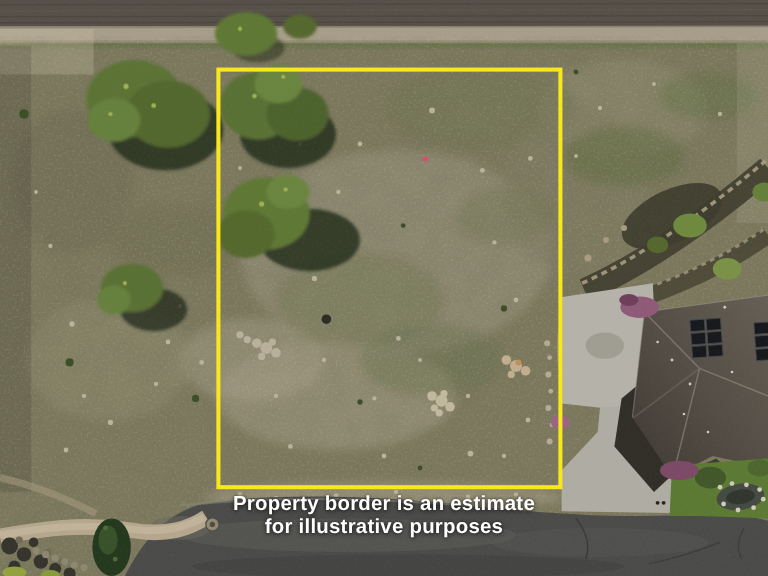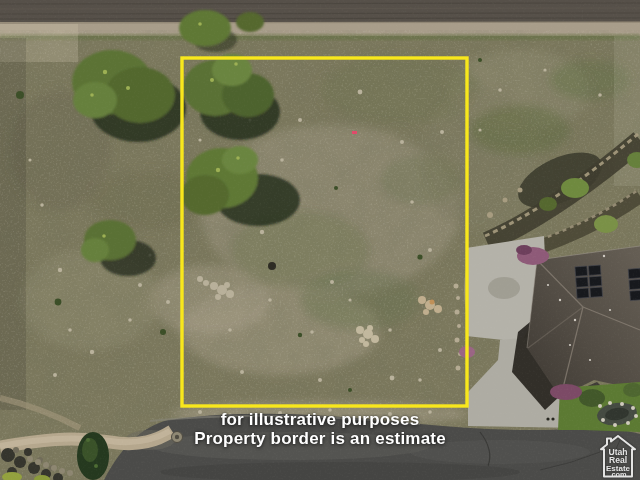--- a/index.html
+++ b/index.html
@@ -358,26 +358,17 @@
   </g>
 
   <rect x="352" y="131" width="5" height="3" fill="#e04a6a"></rect>
 
   <rect x="0" y="0" width="640" height="480" filter="url(#speck)" opacity=".10"></rect>
 
   <rect x="182" y="58" width="285" height="348" fill="none" stroke-width="3.4" stroke="#f8e71c"></rect>
 </svg>
 
 <div class="caption">
+  <div>Property border is an estimate</div>
   <div>for illustrative purposes</div>
-  <div>Property border is an estimate</div>
 </div>
 
-<div class="watermark">
-  <svg width="38" height="44" viewBox="0 0 38 44" xmlns="http://www.w3.org/2000/svg">
-    <path d="M19,2 L36,15.2 L33,15.2 L33,42.5 L5,42.5 L5,15.2 L2,15.2 L8,10.5 L8,4.5 L12,4.5 L12,7.4 Z" fill="none" stroke="#ffffff" stroke-width="2" stroke-linejoin="round"></path>
-    <text x="19" y="20.5" text-anchor="middle" font-size="8.6">Utah</text>
-    <text x="19" y="28.5" text-anchor="middle" font-size="8.6">Real</text>
-    <text x="19" y="36.5" text-anchor="middle" font-size="8">Estate</text>
-    <text x="19" y="42.6" text-anchor="middle" font-size="7.4">.com</text>
-  </svg>
 </div>
-</div>
 
 </body></html>

